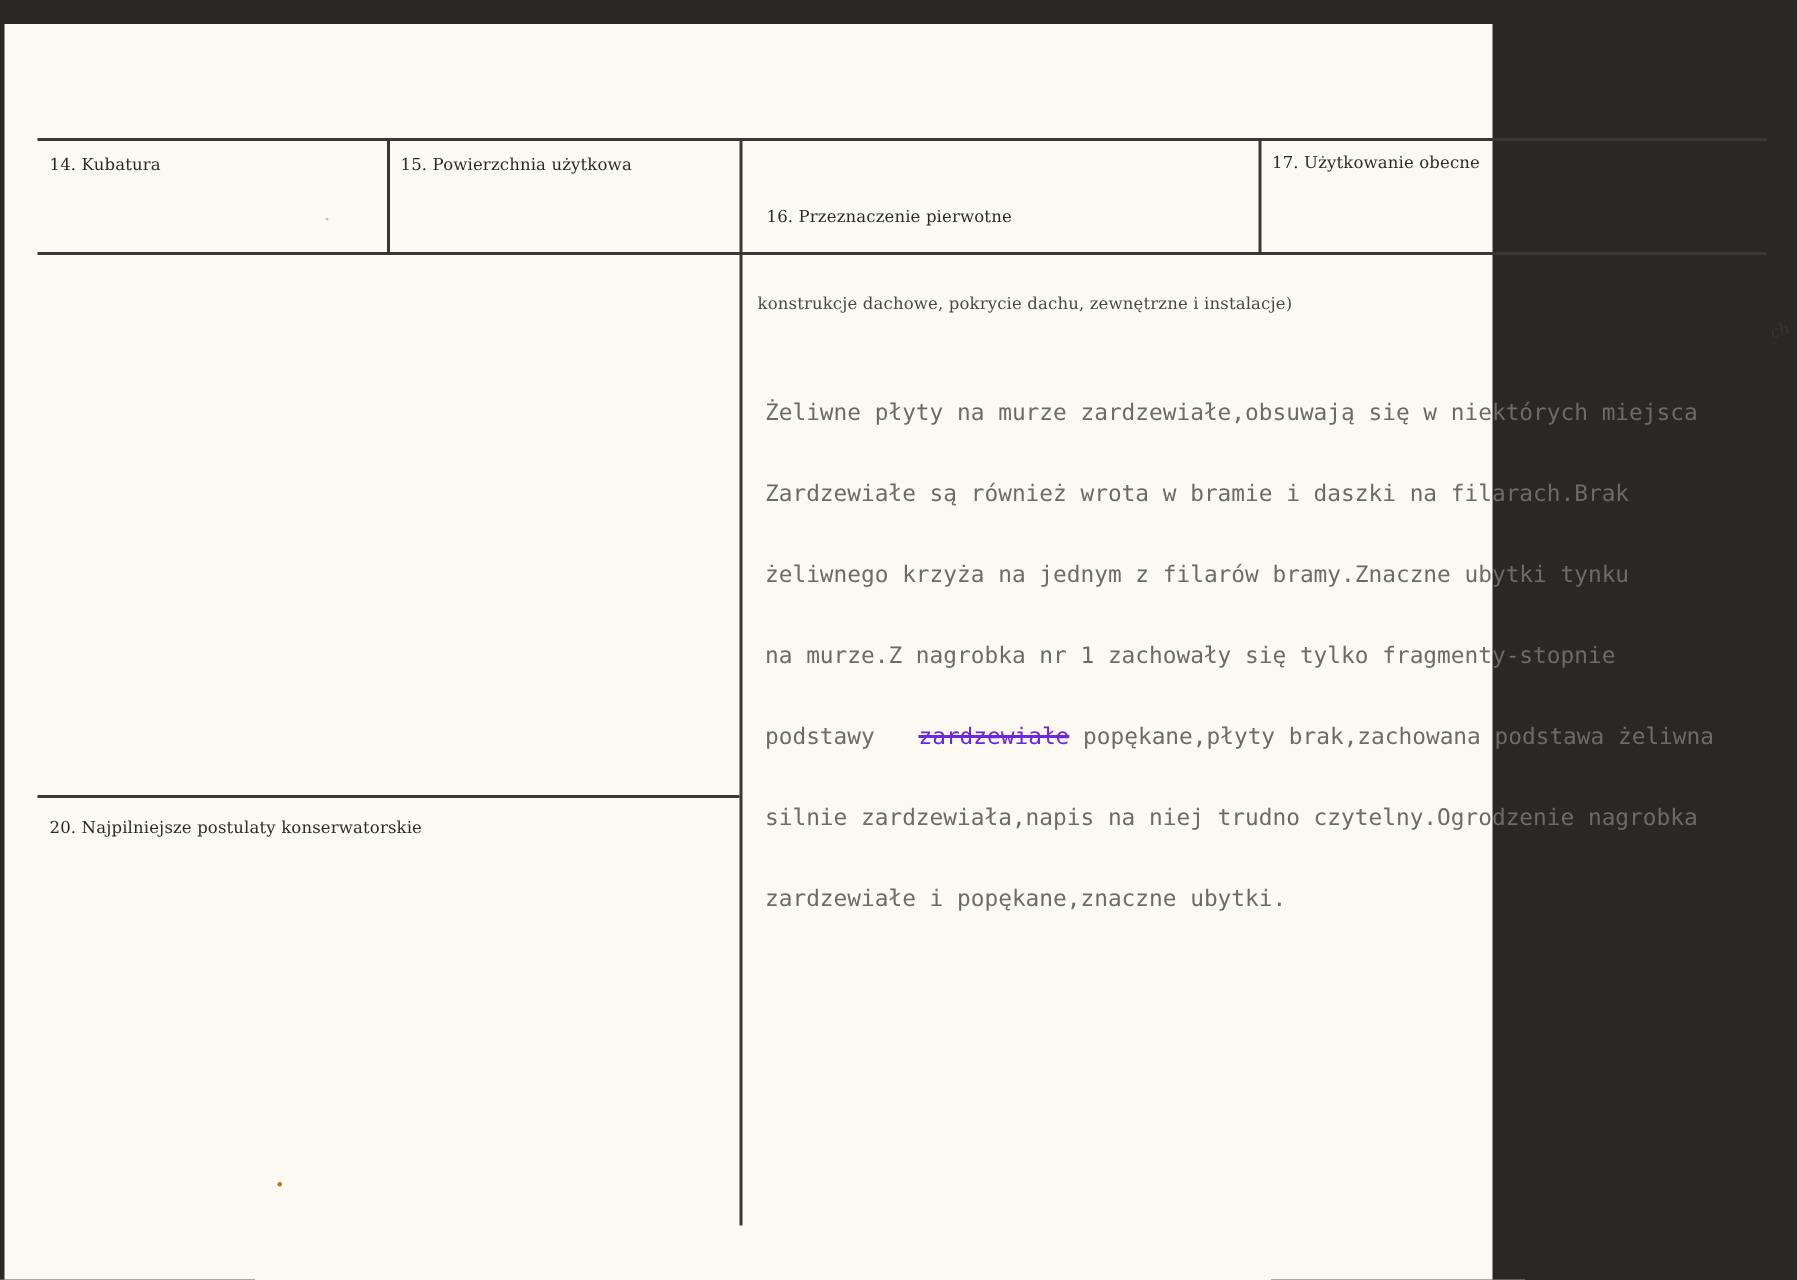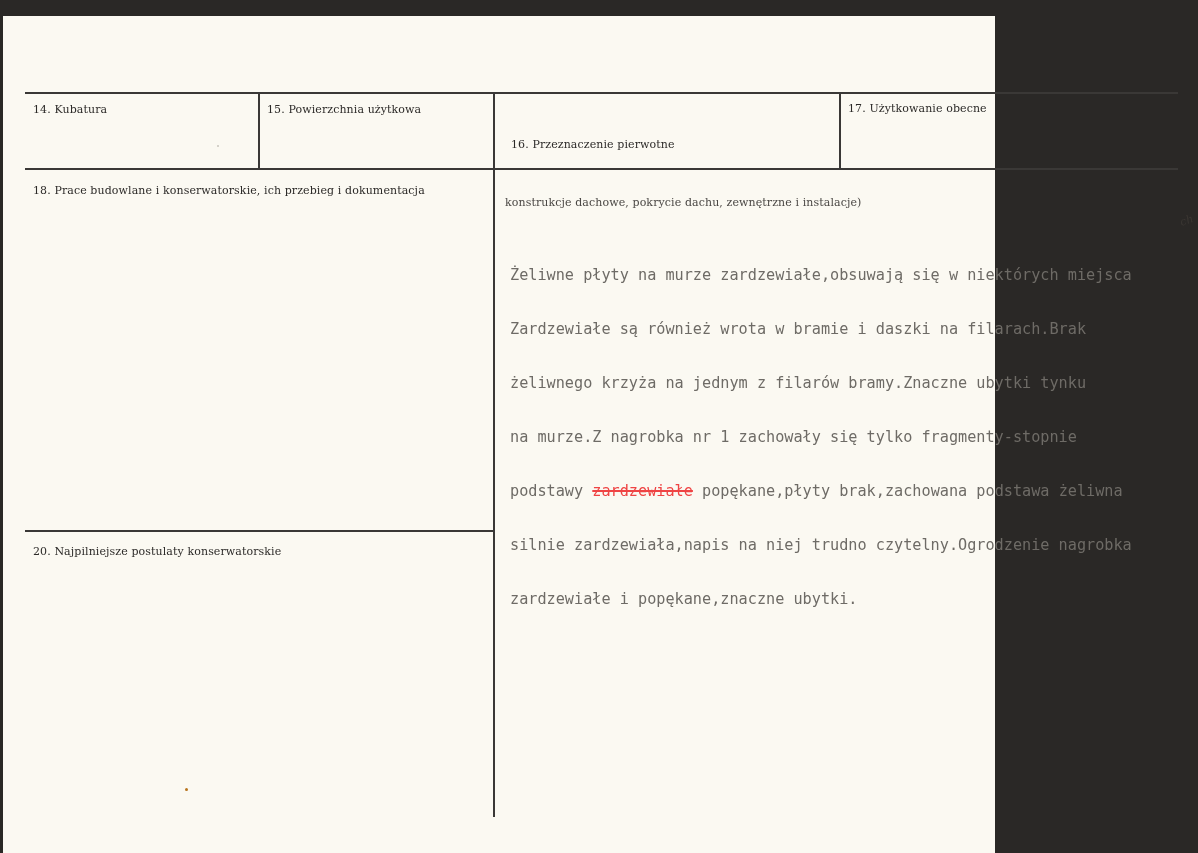--- a/index.html
+++ b/index.html
@@ -45,23 +45,24 @@
       top: 214px;
       width: 690px;
       font-family: "DejaVu Sans Mono", "Liberation Mono", monospace;
       font-size: 15.2px;
       line-height: 18px;
       color: #6e6b66;
       white-space: pre;
     }
     .typed .line { display: block; height: 18px; }
     .typed .struck {
-      color: #ef4444;
+      color: #6d28d9;
       text-decoration: line-through;
       text-decoration-thickness: 2px;
+      margin-left: 20px;
     }
     .handmark {
       position: absolute;
       font-family: "DejaVu Serif", serif;
       font-style: italic;
       font-size: 11px;
       color: #3a3632;
     }
     .speck {
       position: absolute;
@@ -85,21 +86,20 @@
 
   <div class="vline" style="left:490px; top:153px; height:648px;"></div>
 
   <div class="hline" style="left:22px; top:514px; width:468px;"></div>
 
   <div class="label" style="left:30px; top:87px;">14. Kubatura</div>
   <div class="label" style="left:264px; top:87px;">15. Powierzchnia użytkowa</div>
   <div class="label" style="left:508px; top:86px;margin-top:36px;">16. Przeznaczenie pierwotne</div>
   <div class="label" style="left:845px; top:86px;">17. Użytkowanie obecne</div>
 
-  <div class="label" style="left:30px; top:168px;">18. Prace budowlane i konserwatorskie, ich przebieg i dokumentacja</div>
 
   <div class="label" style="left:502px; top:180px; color:#4a4744;">konstrukcje dachowe, pokrycie dachu,   zewnętrzne i instalacje)</div>
 
   <div class="label" style="left:30px; top:529px;">20. Najpilniejsze postulaty konserwatorskie</div>
 
   <div class="handmark" style="left:1177px; top:198px; transform:rotate(-20deg);">ch</div>
 
   <div class="typed">
     <span class="line">Żeliwne płyty na murze zardzewiałe,obsuwają się w niektórych miejsca</span>
     <span class="line">Zardzewiałe są również wrota w bramie i daszki na filarach.Brak</span>

